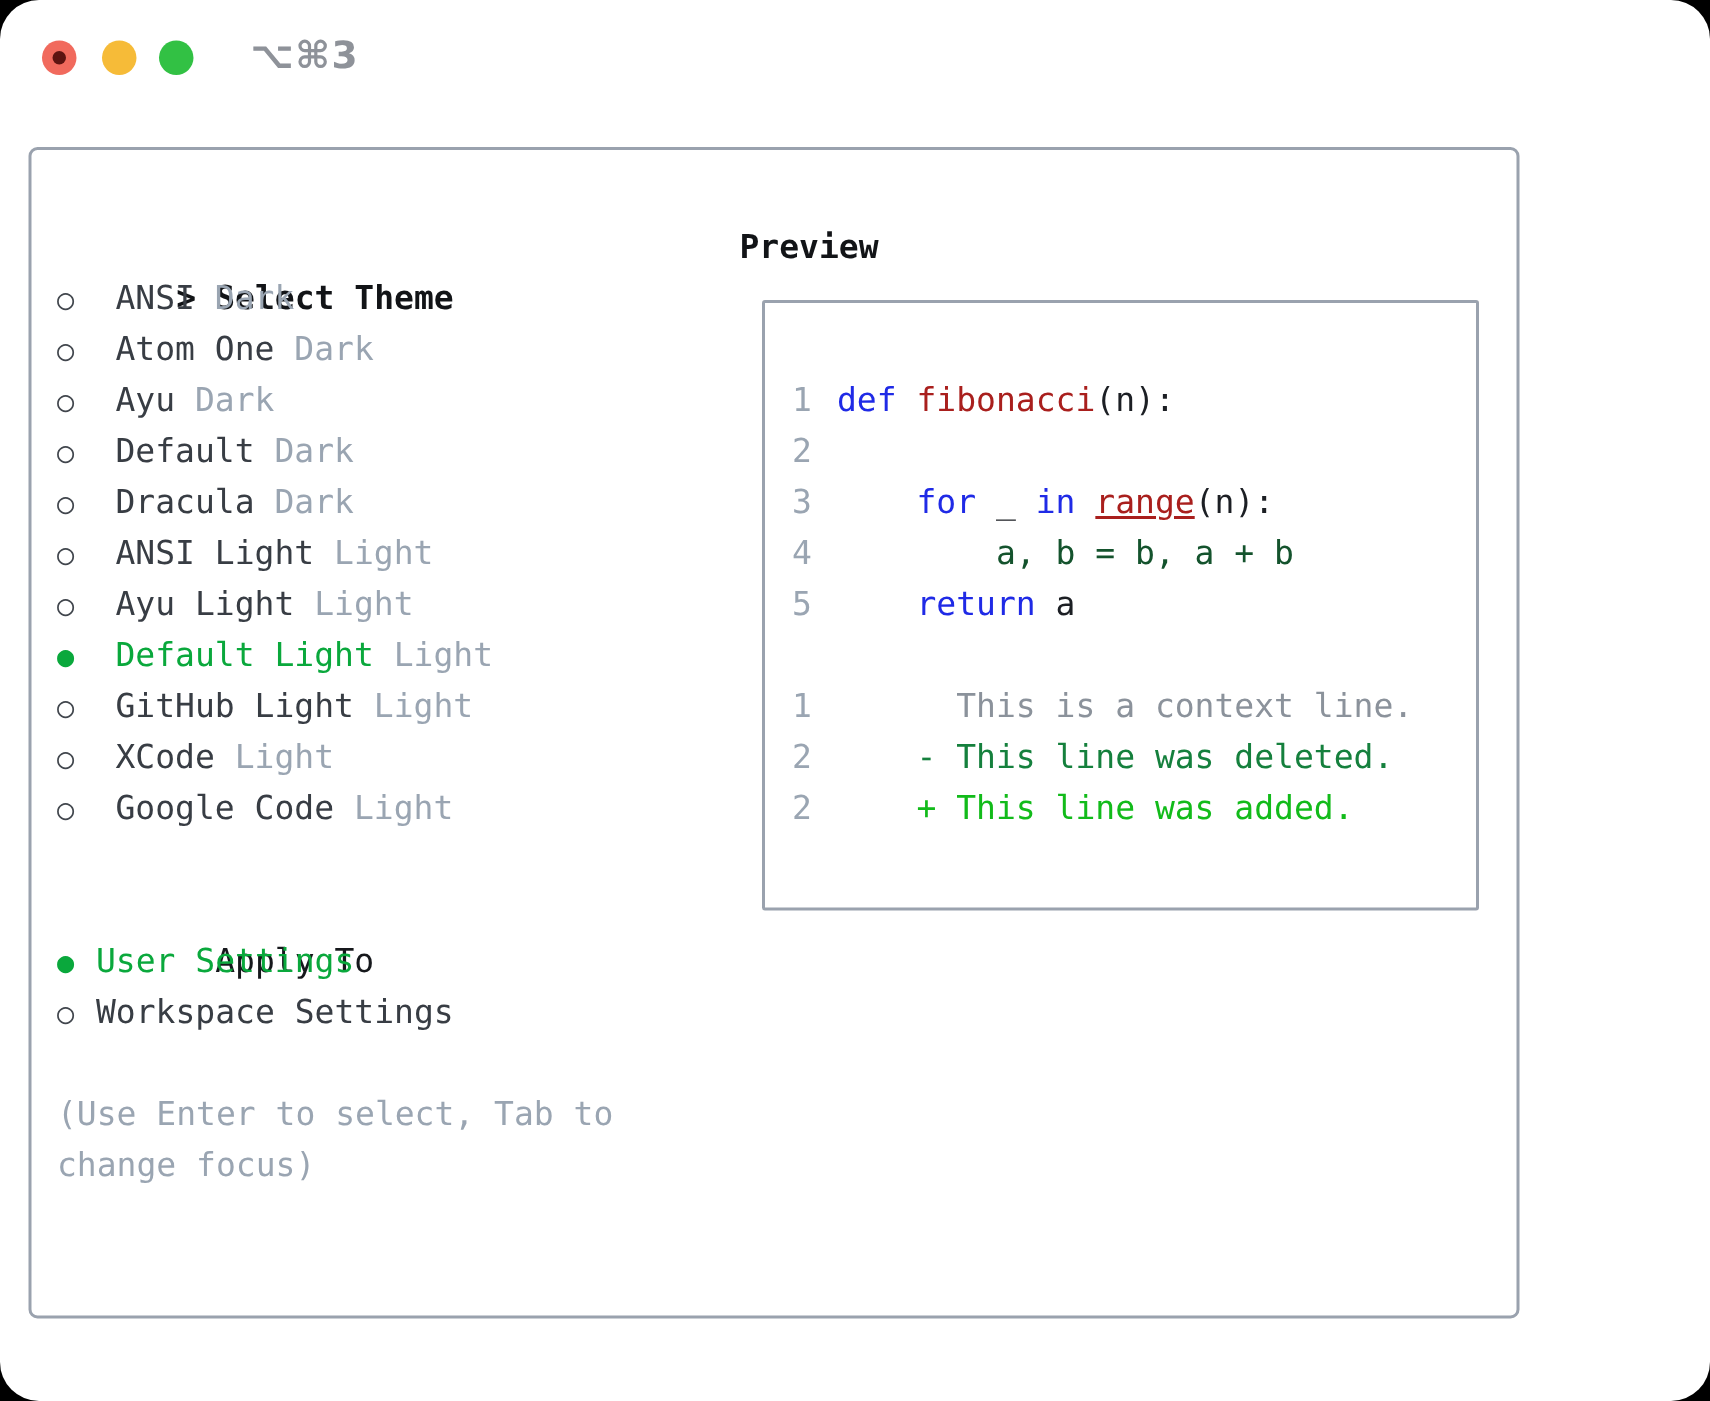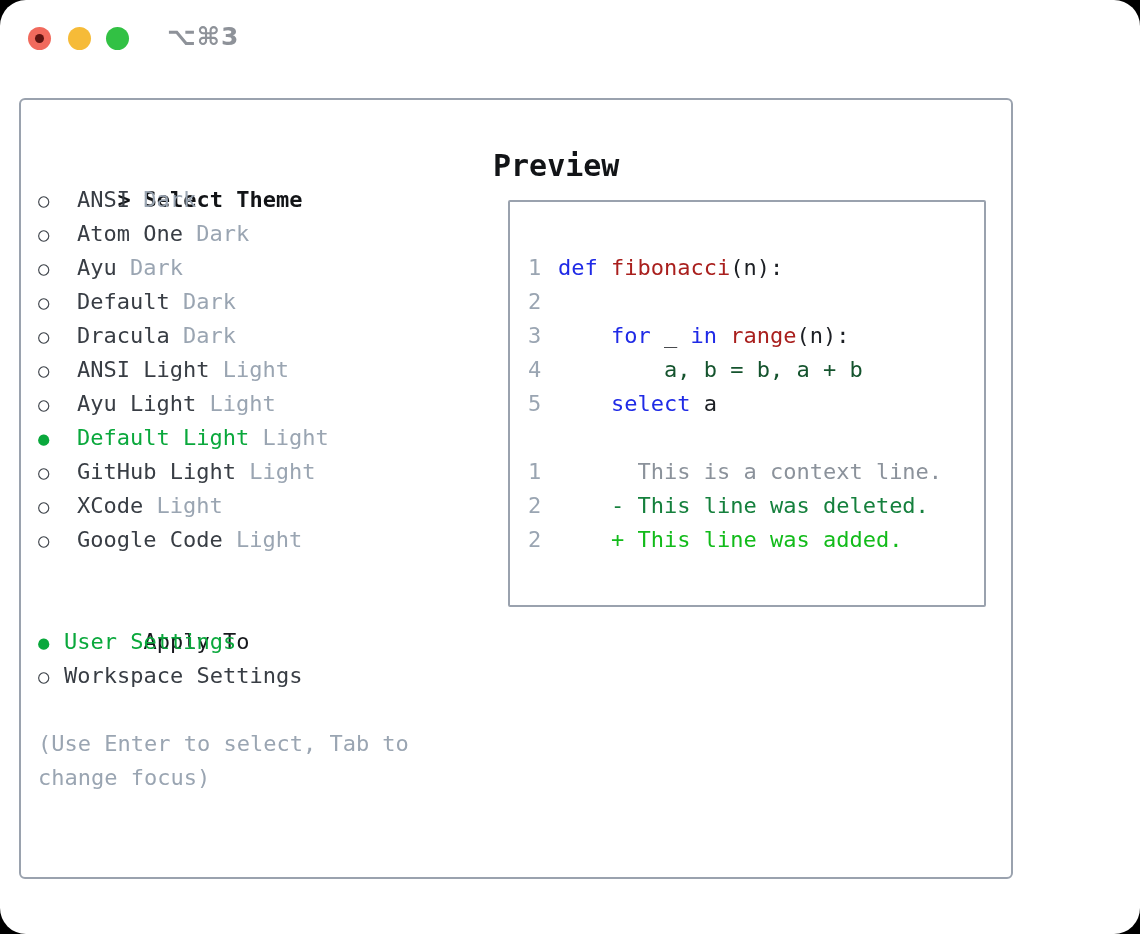--- a/index.html
+++ b/index.html
@@ -28,21 +28,21 @@
   .tname{color:#383d44;margin-left:13px;}
   .ttag{color:#9aa5b2;}
   .selected .tname,.selected .opt-label{color:#0aa83c;}
   .radio.sel{color:#0aa83c;}
   .opt-label{color:#383d44;}
   .apply-title{color:#16181c;}
   .spacer{height:34px;}
   .help{color:#9aa5b2;}
   
   .preview-label{position:absolute;left:493px;top:149px;height:34px;line-height:34px;
-                 font-size:30px;font-weight:bold;color:#121417;}
+                 font-size:22px;font-weight:bold;color:#121417;}
   .preview-box{position:absolute;left:508px;top:200px;width:478px;height:407px;
                border:2px solid #9aa2ae;border-radius:2px;box-sizing:border-box;
                padding:49px 0 0 18px;overflow:hidden;}
   .pline{height:34px;line-height:34px;display:flex;font-size:22px;}
   .lnum{display:inline-block;width:30px;color:#9aa5b2;white-space:pre;}
   .ptext{white-space:pre;}
 </style>
 </head>
 <body>
 
@@ -101,29 +101,29 @@
     <div id="preview-lines">
         <div class="pline">
           <span class="lnum">1</span>
           <span class="ptext"><span style="color: rgb(31, 42, 230);">def</span><span style="color: rgb(28, 31, 36);"> </span><span style="color: rgb(169, 31, 29); text-align: center;">fibonacci</span><span style="color: rgb(28, 31, 36);">(n):</span></span>
         </div>
         <div class="pline">
           <span class="lnum">2</span>
         </div>
         <div class="pline">
           <span class="lnum">3</span>
-          <span class="ptext"><span style="color: rgb(28, 31, 36);">    </span><span style="color: rgb(31, 42, 230);">for</span><span style="color: rgb(28, 31, 36);"> _ </span><span style="color: rgb(31, 42, 230);">in</span><span style="color: rgb(28, 31, 36);"> </span><span style="color: rgb(169, 31, 29);">range</span><span style="color: rgb(28, 31, 36);">(n):</span></span>
+          <span class="ptext"><span style="color: rgb(28, 31, 36);">    </span><span style="color: rgb(31, 42, 230);">for</span><span style="color: rgb(28, 31, 36);"> _ </span><span style="color: rgb(31, 42, 230);">in</span><span style="color: rgb(28, 31, 36);"> </span><span style="color: rgb(169, 31, 29); text-decoration: underline;">range</span><span style="color: rgb(28, 31, 36);">(n):</span></span>
         </div>
         <div class="pline">
           <span class="lnum">4</span>
           <span class="ptext"><span style="color: #14532d;">        a, b = b, a + b</span></span>
         </div>
         <div class="pline">
           <span class="lnum">5</span>
-          <span class="ptext"><span style="color: rgb(28, 31, 36);">    </span><span style="color: rgb(31, 42, 230);">select</span><span style="color: rgb(28, 31, 36);"> a</span></span>
+          <span class="ptext"><span style="color: rgb(28, 31, 36);">    </span><span style="color: rgb(31, 42, 230);">return</span><span style="color: rgb(28, 31, 36);"> a</span></span>
         </div>
         <div class="pline">
           <span class="lnum"></span>
           <span class="ptext"></span>
         </div>
         <div class="pline">
           <span class="lnum">1</span>
           <span class="ptext"><span style="color: rgb(139, 146, 155);">      This is a context line.</span></span>
         </div>
         <div class="pline">

